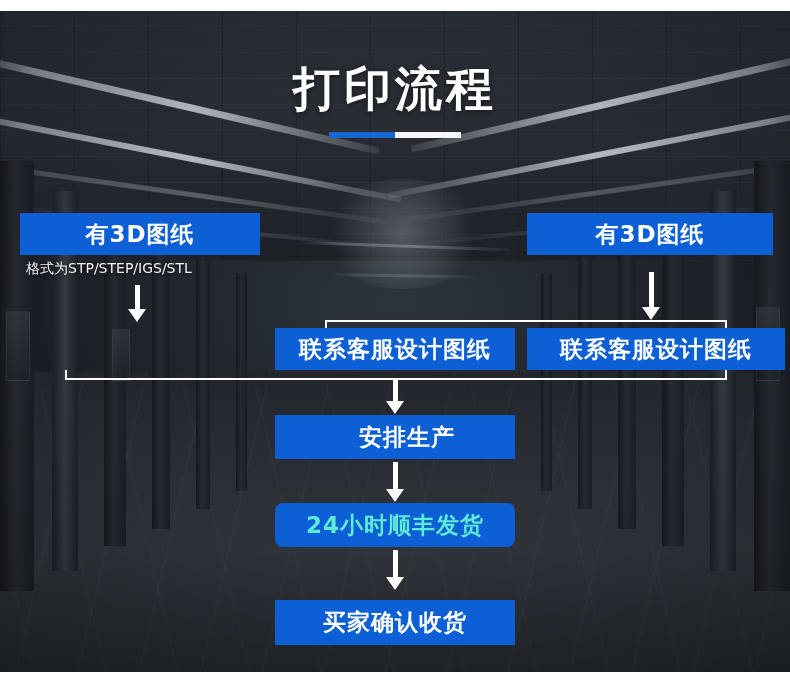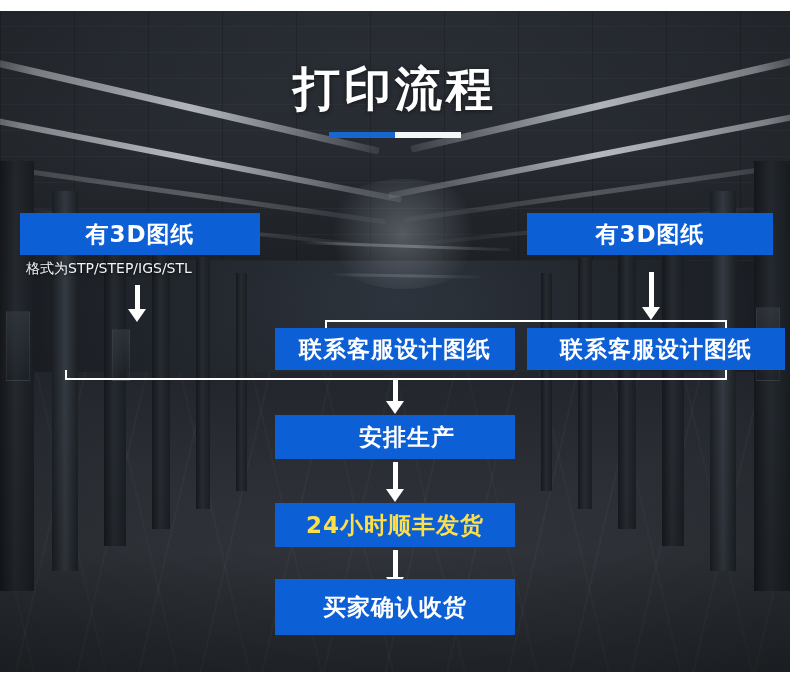--- a/index.html
+++ b/index.html
@@ -136,21 +136,21 @@
     color: #ffffff;
     display: flex;
     align-items: center;
     justify-content: center;
     font-family: "DejaVu Sans", "Liberation Sans", sans-serif;
     font-weight: bold;
     font-size: 23px;
     letter-spacing: 1px;
     white-space: nowrap;
   }
-  .node.accent { color: #fde047; }
+  .node.accent { color: #5eead4; border-radius: 8px; }
 
   .caption {
     position: absolute;
     color: #f2f4f6;
     font-family: "DejaVu Sans", "Liberation Sans", sans-serif;
     font-size: 14px;
     font-weight: 500;
     white-space: nowrap;
     text-shadow: 0 1px 3px rgba(0,0,0,.6);
   }
@@ -293,21 +293,21 @@
 
     <div class="node accent" style="left:275px; top:503px; width:240px; height:44px;">
       <span>24小时顺丰发货</span>
     </div>
 
     <div class="arrow" style="left:380px; top:550px; width:30px; height:40px;">
       <span class="stem" style="height:28px;"></span>
       <span class="head"></span>
     </div>
 
-    <div class="node" style="left:275px; top:579px; width:240px; height:56px;font-family:Liberation Serif, serif;">
+    <div class="node" style="left:275px; top:600px; width:240px; height:45px;font-family:Liberation Serif, serif;">
       <span>买家确认收货</span>
     </div>
   </div>
 
   <div class="strip top"></div>
   <div class="strip bottom"></div>
 
 </div>
 
 </body></html>

